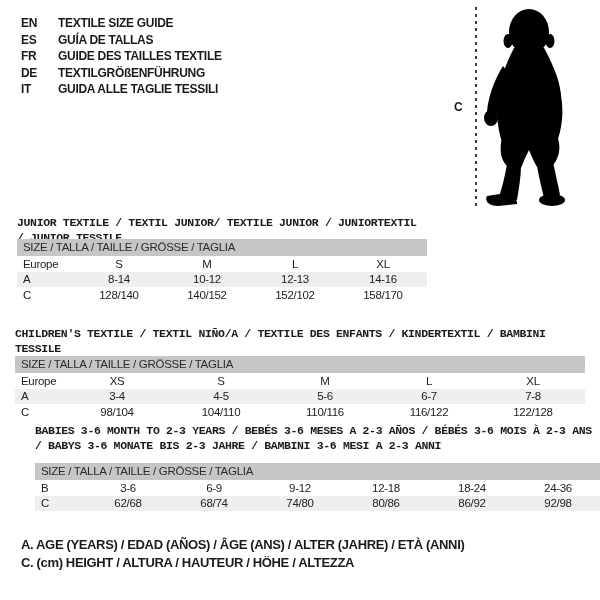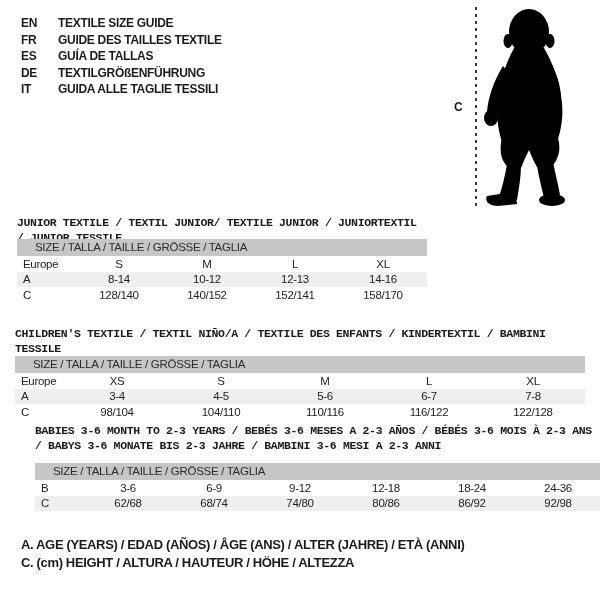--- a/index.html
+++ b/index.html
@@ -23,21 +23,21 @@
   .figure { position:absolute; left:450px; top:4px; width:135px; height:206px; }
   .figure svg { position:absolute; left:0; top:0; }
   .measure-label { position:absolute; left:4px; top:96px; font-size:12px; font-weight:bold; }
 
   
   .section { position:absolute; }
   .table-title { font-size:11.5px; font-weight:bold; letter-spacing:-0.35px; line-height:14.5px;font-family:Liberation Mono, monospace; }
   .size-bar {
     position:absolute; left:0; width:100%; height:17px;
     background:#c6c6c6; font-size:11.5px; letter-spacing:-0.3px;
-    line-height:17px; padding-left:18px; color:#2a2a2a;
+    line-height:17px; padding-left:6px; color:#2a2a2a;
   }
   table { border-collapse:collapse; width:100%; table-layout:fixed; position:absolute; left:0; }
   td { font-size:11.5px; letter-spacing:-0.3px; height:15.6px; text-align:center; padding:0; color:#222; }
   td.row-label { text-align:left; padding-left:6px; }
   tr.shaded { background:#efefef; }
 
   #section-junior   { left:17px; top:216px; width:410px; height:90px; }
   #section-junior   .size-bar { top:23px; }
   #section-junior   table { top:40px; }
   #section-children { left:15px; top:327px; width:570px; height:95px; }
@@ -55,26 +55,26 @@
 <body>
 
 <div class="page">
 
   <div class="lang-list">
     <div class="lang-row">
       <span class="lang-code">EN</span>
       <span class="lang-label">TEXTILE SIZE GUIDE</span>
     </div>
     <div class="lang-row">
+      <span class="lang-code">ES</span>
+      <span class="lang-label">GUÍA DE TALLAS</span>
+    </div>
+    <div class="lang-row">
       <span class="lang-code">FR</span>
       <span class="lang-label">GUIDE DES TAILLES TEXTILE</span>
-    </div>
-    <div class="lang-row">
-      <span class="lang-code">ES</span>
-      <span class="lang-label">GUÍA DE TALLAS</span>
     </div>
     <div class="lang-row">
       <span class="lang-code">DE</span>
       <span class="lang-label">TEXTILGRÖßENFÜHRUNG</span>
     </div>
     <div class="lang-row">
       <span class="lang-code">IT</span>
       <span class="lang-label">GUIDA ALLE TAGLIE TESSILI</span>
     </div>
   </div>
@@ -123,21 +123,21 @@
             <td class="row-label">A</td>
             <td>8-14</td>
             <td>10-12</td>
             <td>12-13</td>
             <td>14-16</td>
           </tr>
           <tr>
             <td class="row-label">C</td>
             <td>128/140</td>
             <td>140/152</td>
-            <td>152/141</td>
+            <td>152/102</td>
             <td>158/170</td>
           </tr>
         </tbody>
     </table>
   </div>
 
   <div class="section" id="section-children">
     <div class="table-title">CHILDREN'S TEXTILE / TEXTIL NIÑO/A / TEXTILE DES ENFANTS / KINDERTEXTIL / BAMBINI TESSILE</div>
     <div class="size-bar">SIZE / TALLA / TAILLE / GRÖSSE / TAGLIA</div>
     <table>

